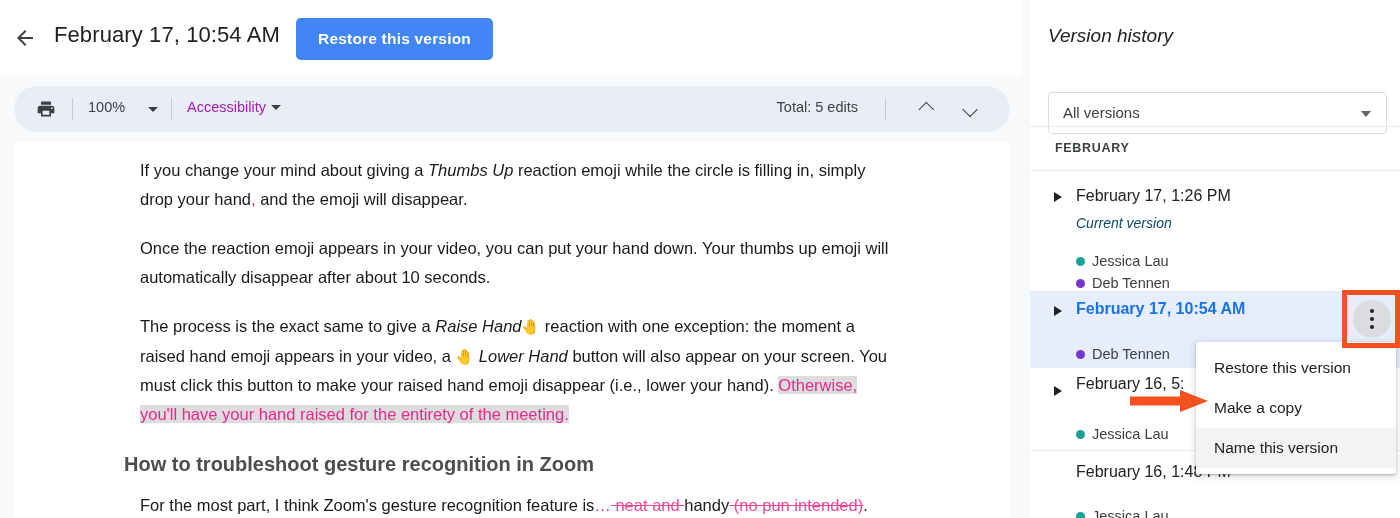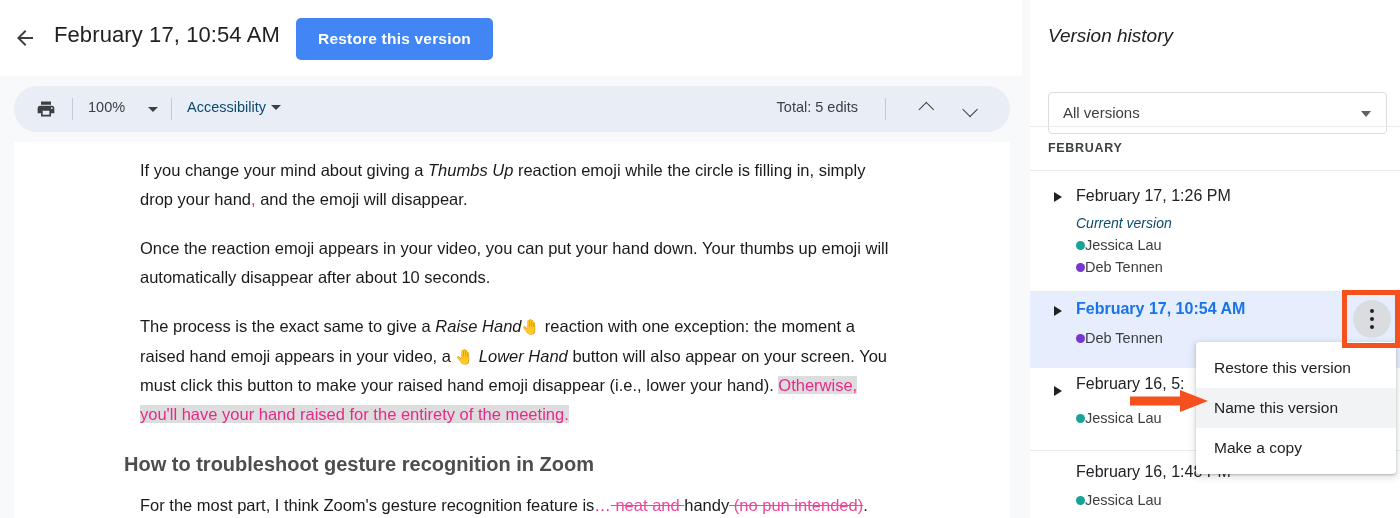--- a/index.html
+++ b/index.html
@@ -27,21 +27,21 @@
 
   .toolbar{
     position:absolute;left:14px;top:86px;width:996px;height:46px;
     background:#E9EEF6;border-radius:23px;
   }
   .tb-print{position:absolute;left:18px;top:9px;width:28px;height:28px;display:flex;align-items:center;justify-content:center;cursor:pointer;}
   .tb-sep{position:absolute;top:12px;width:1px;height:22px;background:#C4CAD4;}
   .tb-zoom{position:absolute;left:74px;top:13px;font-size:14.5px;color:#3C4043;cursor:pointer;}
   .tb-caret{width:0;height:0;border-left:5px solid transparent;border-right:5px solid transparent;border-top:5px solid #3C4043;display:inline-block;}
   .tb-zoom-caret{position:absolute;left:134px;top:21px;cursor:pointer;}
-  .tb-access{position:absolute;left:173px;top:13px;font-size:14.5px;color:#0c4a6e;cursor:pointer;display:flex;align-items:center;gap:5px;}
+  .tb-access{position:absolute;left:173px;top:13px;font-size:14.5px;color:#a21caf;cursor:pointer;display:flex;align-items:center;gap:5px;}
   .tb-total{position:absolute;right:152px;top:13px;font-size:14.5px;color:#3C4043;}
   .tb-nav{position:absolute;top:11px;width:26px;height:24px;display:flex;align-items:center;justify-content:center;cursor:pointer;}
   .chev{width:10px;height:10px;border-left:1.8px solid #3C4043;border-bottom:1.8px solid #3C4043;}
   .chev.up{transform:rotate(135deg) translate(-2px,-2px);}
   .chev.down{transform:rotate(-45deg) translate(-1px,-1px);}
 
   .page{position:absolute;left:14px;top:142px;width:996px;height:376px;background:#FFFFFF;}
   .page-inner{position:absolute;left:110px;top:14px;width:770px;}
   .p{font-size:16.5px;line-height:28.5px;color:#1A1A1A;margin:0 0 21px 16px;letter-spacing:0;}
   .h2{font-size:20px;line-height:30px;color:#4D4D4D;margin:0 0 12px 0;}
@@ -56,29 +56,29 @@
   .sidebar{position:absolute;left:1030px;top:0;width:370px;height:518px;background:#FFFFFF;}
   .sb-gap{position:absolute;left:1022px;top:0;width:8px;height:518px;background:#F8F9FB;}
   .sb-title{position:absolute;left:18px;top:25px;font-size:19px;color:#202124;font-style:italic;}
   .sb-select{
     position:absolute;left:18px;top:70px;width:337px;height:40px;
     border:1px solid #DADCE0;border-radius:4px;background:#fff;cursor:pointer;margin-top:22px;
   }
   .sb-select-label{position:absolute;left:14px;top:11px;font-size:15px;color:#3C4043;}
   .sb-select-caret{position:absolute;right:15px;top:18px;width:0;height:0;border-left:5.5px solid transparent;border-right:5.5px solid transparent;border-top:6px solid #5F6368;}
   .divider{position:absolute;left:0;width:370px;height:1px;background:#E8EAED;}
-  .sb-month{position:absolute;left:18px;top:141px;font-size:12.5px;font-weight:bold;letter-spacing:.7px;color:#3C4043;}
+  .sb-month{position:absolute;left:25px;top:141px;font-size:12.5px;font-weight:bold;letter-spacing:.7px;color:#3C4043;}
 
   .ver{position:absolute;left:0;width:370px;cursor:pointer;}
   .ver.selected{background:#E6EEFD;}
   .ver-arrow{position:absolute;left:24px;width:0;height:0;border-top:5.5px solid transparent;border-bottom:5.5px solid transparent;border-left:8px solid #202124;cursor:pointer;}
   .ver-date{position:absolute;left:46px;font-size:16px;color:#202124;white-space:nowrap;}
   .ver-date.current{color:#1A73E8;font-weight:bold;}
   .ver-sub{position:absolute;left:46px;font-size:14px;font-style:italic;color:#0c4a6e;}
-  .ver-user{position:absolute;left:46px;font-size:14.5px;color:#3C4043;display:flex;align-items:center;white-space:nowrap;}
+  .ver-user{position:absolute;left:46px;font-size:14.5px;color:#3C4043;display:flex;align-items:center;gap:7px;white-space:nowrap;margin-top:16px;}
   .dot{width:9px;height:9px;border-radius:50%;display:inline-block;flex:none;}
 
   .kebab-wrap{position:absolute;left:1342px;top:290px;width:58px;height:58px;}
   .kebab-hl{position:absolute;left:0;top:0;width:58px;height:58px;border:5px solid #F4511E;box-sizing:border-box;}
   .kebab-btn{position:absolute;left:11px;top:10px;width:38px;height:38px;border-radius:50%;background:#DADCE0;display:flex;flex-direction:column;align-items:center;justify-content:center;gap:4px;cursor:pointer;}
   .kebab-btn i{width:4px;height:4px;border-radius:50%;background:#202124;display:block;}
 
   .menu{
     position:absolute;left:1196px;top:342px;width:200px;padding:6px 0;
     background:#FFFFFF;border-radius:3px;
@@ -199,22 +199,22 @@
       <span class="ver-date" style="top:12px;">February 16, 1:48 PM</span>
       <span class="ver-user" style="top:41px;">
         <i class="dot" style="background:#17A497;"></i>
         <span>Jessica Lau</span>
       </span>
     </div>
   </div>
 
   <div class="menu">
     <div class="menu-item">Restore this version</div>
+    <div class="menu-item">Make a copy</div>
     <div class="menu-item hover">Name this version</div>
-    <div class="menu-item">Make a copy</div>
   </div>
 
   <div class="kebab-wrap">
     <div class="kebab-btn">
       <i></i>
         <i></i>
         <i></i>
     </div>
     <div class="kebab-hl"></div>
   </div>

